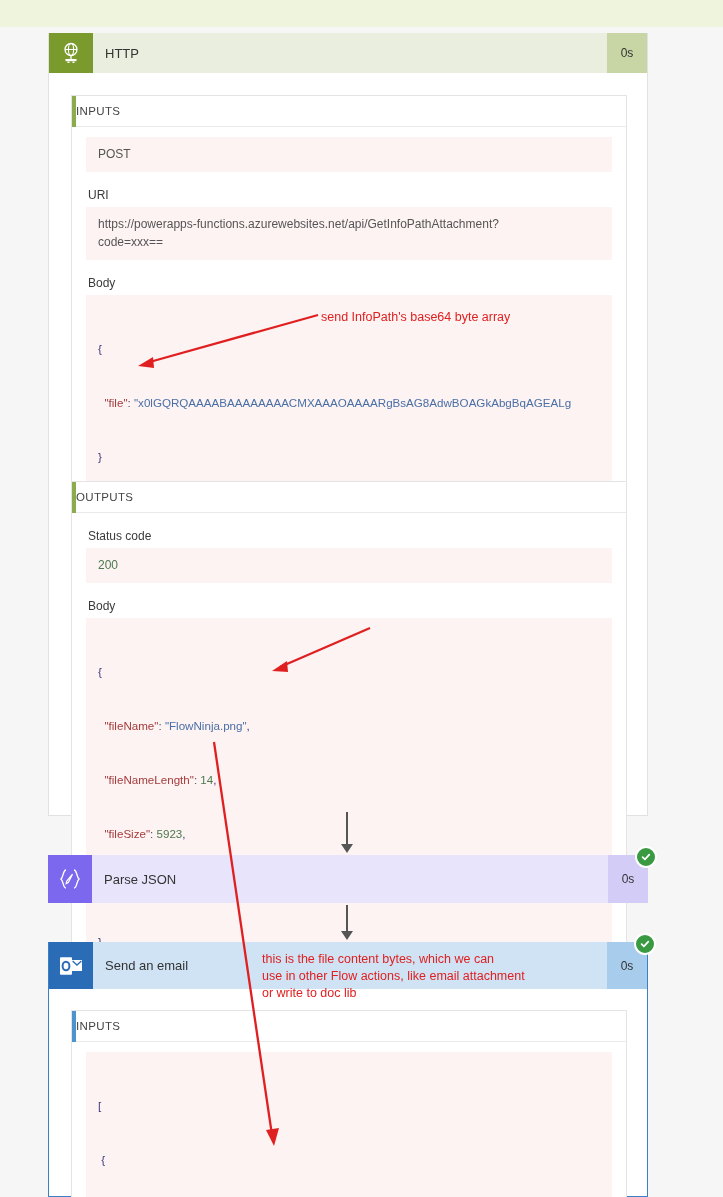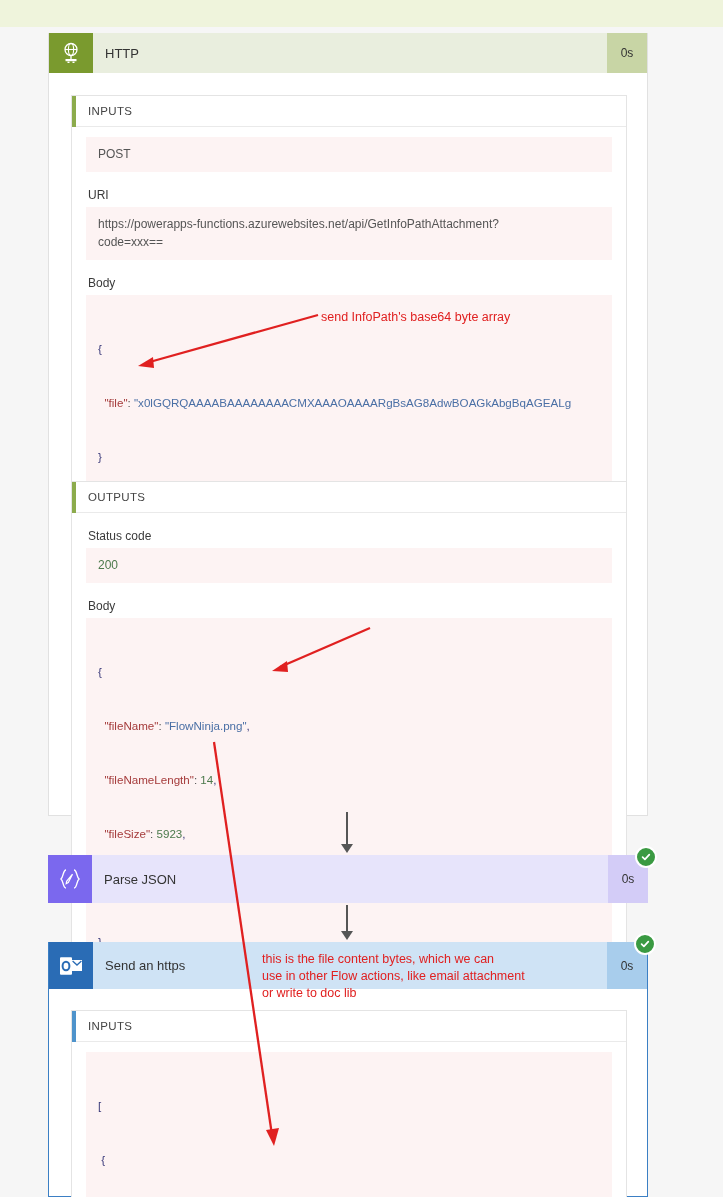--- a/index.html
+++ b/index.html
@@ -30,21 +30,21 @@
   .http-hdr{background:#e9eede;}
   .http-hdr .hdr-icon{background:#7a9a2e;}
   .http-hdr .hdr-dur{background:#c8d5a5;}
 
   
   .panel{position:absolute;left:22px;width:556px;box-sizing:border-box;border:1px solid #e4e4e4;background:#fff;}
   .panel-hdr{height:31px;display:flex;align-items:center;border-bottom:1px solid #eaeaea;box-sizing:border-box;}
   .panel-accent{width:4px;height:31px;}
   .accent-green{background:#8cab4c;}
   .accent-blue{background:#4e93cb;}
-  .panel-hdr-label{padding-left:12px;font-size:11.5px;letter-spacing:.35px;color:#444;}
+  .panel-hdr-label{padding-left:0;font-size:11.5px;letter-spacing:.35px;color:#444;}
   .panel-body{padding:10px 14px 12px 14px;}
 
   .field-label{font-size:12px;color:#3a3a3a;margin:6px 0 5px 2px;}
   .value-box{background:#fdf3f3;padding:9px 12px;box-sizing:border-box;color:#555;font-size:12px;line-height:1.45;}
   .value-box.code{font-size:11.6px;line-height:1.55;white-space:pre;overflow:hidden;}
 
   
   .j-key{color:#a53b3b;}
   .j-str{color:#4a6fa5;}
   .j-num{color:#4c7a4c;}
@@ -194,21 +194,21 @@
   <div class="card" id="email-card">
     <div class="hdr email-hdr">
       <div class="hdr-icon">
         <svg class="icon-svg" width="26" height="24" viewBox="0 0 26 24">
           <rect x="2" y="3.2" width="12" height="17.6" rx="1" fill="#ffffff"></rect>
           <ellipse cx="8" cy="12" rx="3.4" ry="4.3" fill="none" stroke="#2a6cb5" stroke-width="2"></ellipse>
           <rect x="14" y="6" width="10" height="11" fill="#ffffff"></rect>
           <path d="M14.6 7 L19 11 L23.4 7" fill="none" stroke="#2a6cb5" stroke-width="1.3"></path>
         </svg>
       </div>
-      <div class="hdr-title">Send an https</div>
+      <div class="hdr-title">Send an email</div>
       <div class="hdr-dur">0s</div>
     </div>
     <div class="check" style="right:-9px;top:-9px;">
       <svg width="10" height="10" viewBox="0 0 10 10">
           <path d="M1.6 5.2 L3.9 7.4 L8.3 2.6" fill="none" stroke="#ffffff" stroke-width="1.7" stroke-linecap="round" stroke-linejoin="round"></path>
         </svg>
     </div>
 
     <div class="panel" style="top:68px;">
       <div class="panel-hdr">

